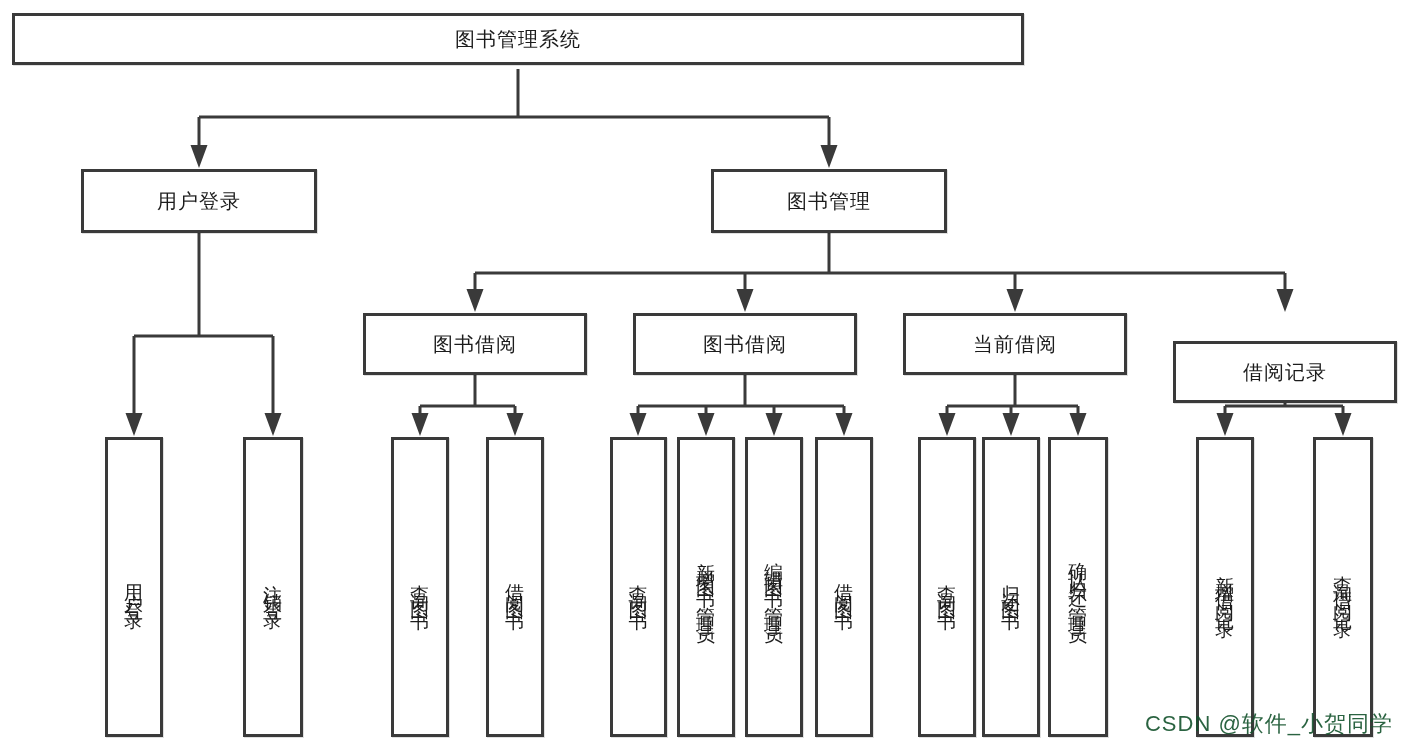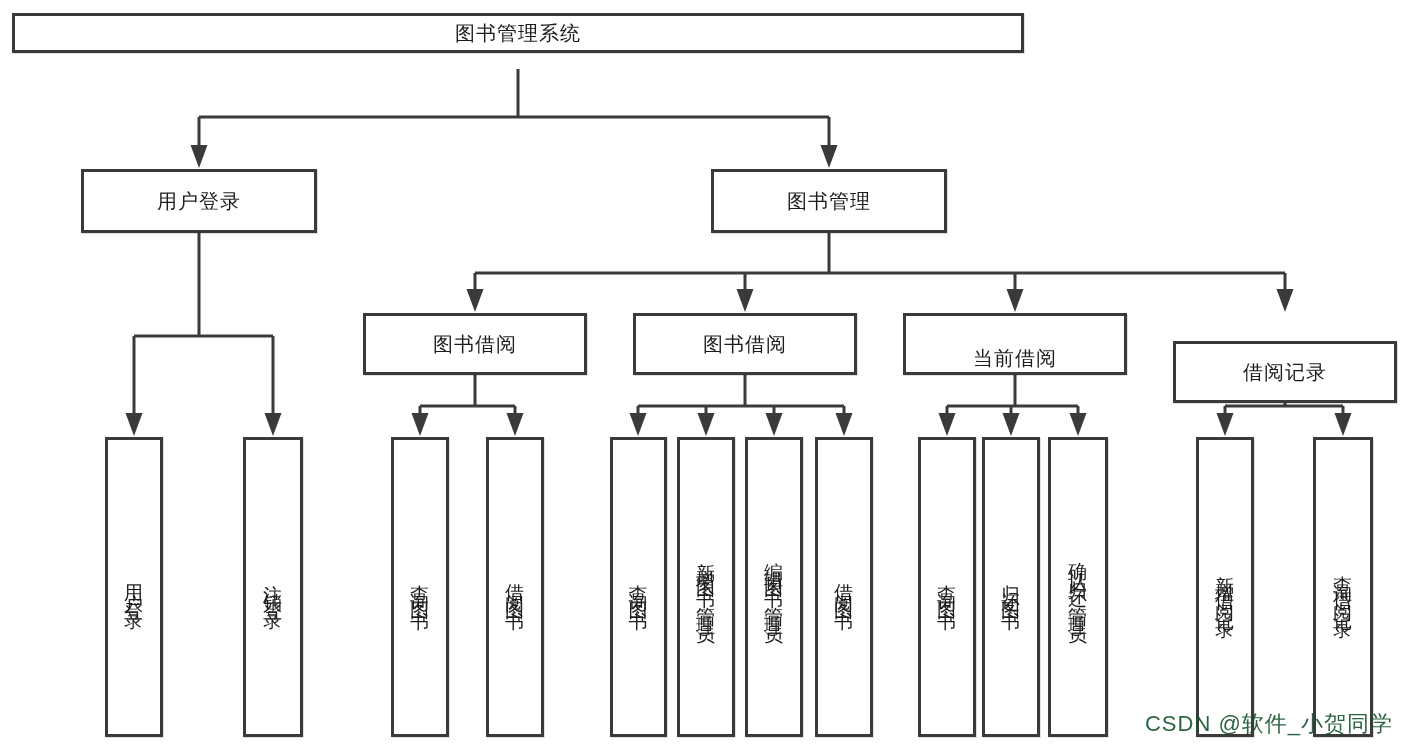--- a/index.html
+++ b/index.html
@@ -68,38 +68,38 @@
       M466.5,289 H483.5 L475,312 Z  M736.5,289 H753.5 L745,312 Z
       M1006.5,289 H1023.5 L1015,312 Z  M1276.5,289 H1293.5 L1285,312 Z
       M411.5,413 H428.5 L420,436 Z  M506.5,413 H523.5 L515,436 Z
       M629.5,413 H646.5 L638,436 Z  M697.5,413 H714.5 L706,436 Z
       M765.5,413 H782.5 L774,436 Z  M835.5,413 H852.5 L844,436 Z
       M938.5,413 H955.5 L947,436 Z  M1002.5,413 H1019.5 L1011,436 Z
       M1069.5,413 H1086.5 L1078,436 Z
       M1216.5,413 H1233.5 L1225,436 Z  M1334.5,413 H1351.5 L1343,436 Z"></path>
   </svg>
 
-  <div class="box h-box root-box" style="left:12px; top:13px; width:1012px; height:40px;">
+  <div class="box h-box root-box" style="left:12px; top:13px; width:1012px; height:52px;">
     <span class="label">图书管理系统</span>
   </div>
 
   <div class="box h-box" style="left:81px; top:169px; width:236px; height:64px;">
     <span class="label">用户登录</span>
   </div>
   <div class="box h-box" style="left:711px; top:169px; width:236px; height:64px;justify-content:center;">
     <span class="label">图书管理</span>
   </div>
 
   <div class="box h-box" style="left:363px; top:313px; width:224px; height:62px;">
     <span class="label">图书借阅</span>
   </div>
   <div class="box h-box" style="left:633px; top:313px; width:224px; height:62px;font-family:Liberation Serif, serif;">
     <span class="label">图书借阅</span>
   </div>
-  <div class="box h-box" style="left:903px; top:313px; width:224px; height:62px;align-items:flex-end;">
+  <div class="box h-box" style="left:903px; top:313px; width:224px; height:62px;">
     <span class="label">当前借阅</span>
   </div>
   <div class="box h-box" style="left:1173px; top:313px; width:224px; height:62px;margin-top:28px;">
     <span class="label">借阅记录</span>
   </div>
 
   <div class="box v-box" style="left:105px; top:437px; width:58px; height:300px;">
     <span class="label">用户登录</span>
   </div>
   <div class="box v-box" style="left:243px; top:437px; width:60px; height:300px;">

